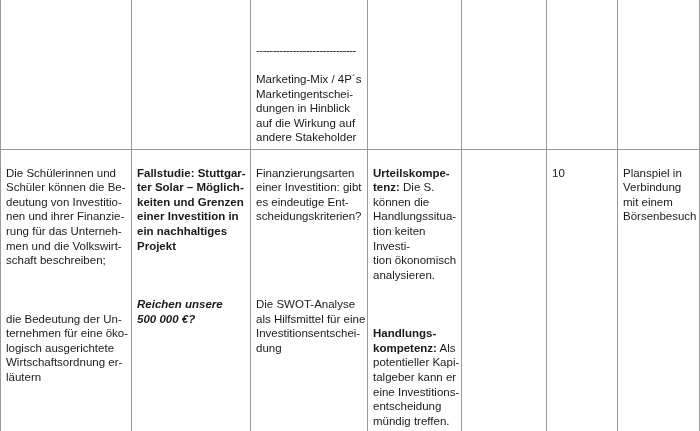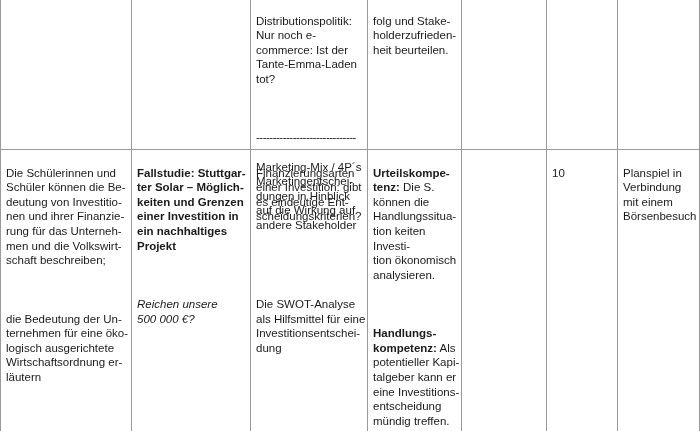--- a/index.html
+++ b/index.html
@@ -3,57 +3,47 @@
 <meta charset="utf-8">
 <style>
   html, body { margin: 0; padding: 0; background: #ffffff; }
   body { width: 700px; height: 431px; overflow: hidden; position: relative;
          font-family: "Liberation Sans", sans-serif; font-size: 11.5px; color: #1a1a1a; }
   .table { position: absolute; left: 0; top: 0; width: 700px; height: 431px; }
   .vline { position: absolute; top: 0; height: 431px; width: 1px; background: #9a9a9a; }
   .hline { position: absolute; left: 0; width: 700px; height: 1px; background: #9a9a9a; }
   .cell { position: absolute; line-height: 14.6px; white-space: pre-line; }
   .b { font-weight: bold; }
-  .bi { font-weight: normal; font-style: italic; }
+  .bi { font-weight: bold; font-style: italic; }
   .para { display: block; }
   .gap { display: block; height: 14.6px; }
 </style>
 </head>
 <body>
 
 <div class="table">
 
   <div class="vline" style="left:0px"></div>
   <div class="vline" style="left:131px"></div>
   <div class="vline" style="left:250px"></div>
   <div class="vline" style="left:367px"></div>
   <div class="vline" style="left:461px"></div>
   <div class="vline" style="left:546px"></div>
   <div class="vline" style="left:617px"></div>
   <div class="vline" style="left:699px"></div>
   <div class="hline" style="top:149px"></div>
 
   <div class="cell" style="left:256px; top:-1px; width:110px;">
-    <span class="para">Distributionspolitik:
-Nur noch e-
-commerce: Ist der
-Tante-Emma-Laden
-tot?</span>
     <span class="gap"></span>
     <span class="para" style="letter-spacing:-0.5px; overflow:hidden; width:108px; white-space:nowrap;">------------------------------</span>
     <span class="para">Marketing-Mix / 4P´s
 Marketingentschei-
 dungen in Hinblick
 auf die Wirkung auf
 andere Stakeholder</span>
-  </div>
-  <div class="cell" style="left:373px; top:-1px; width:88px;">
-    <span class="para">folg und Stake-
-holderzufrieden-
-heit beurteilen.</span>
   </div>
 
   <div class="cell" style="left:6px; top:151px; width:124px;">
     <span class="para">Die Schülerinnen und
 Schüler können die Be-
 deutung von Investitio-
 nen und ihrer Finanzie-
 rung für das Unterneh-
 men und die Volkswirt-
 schaft beschreiben;</span>

